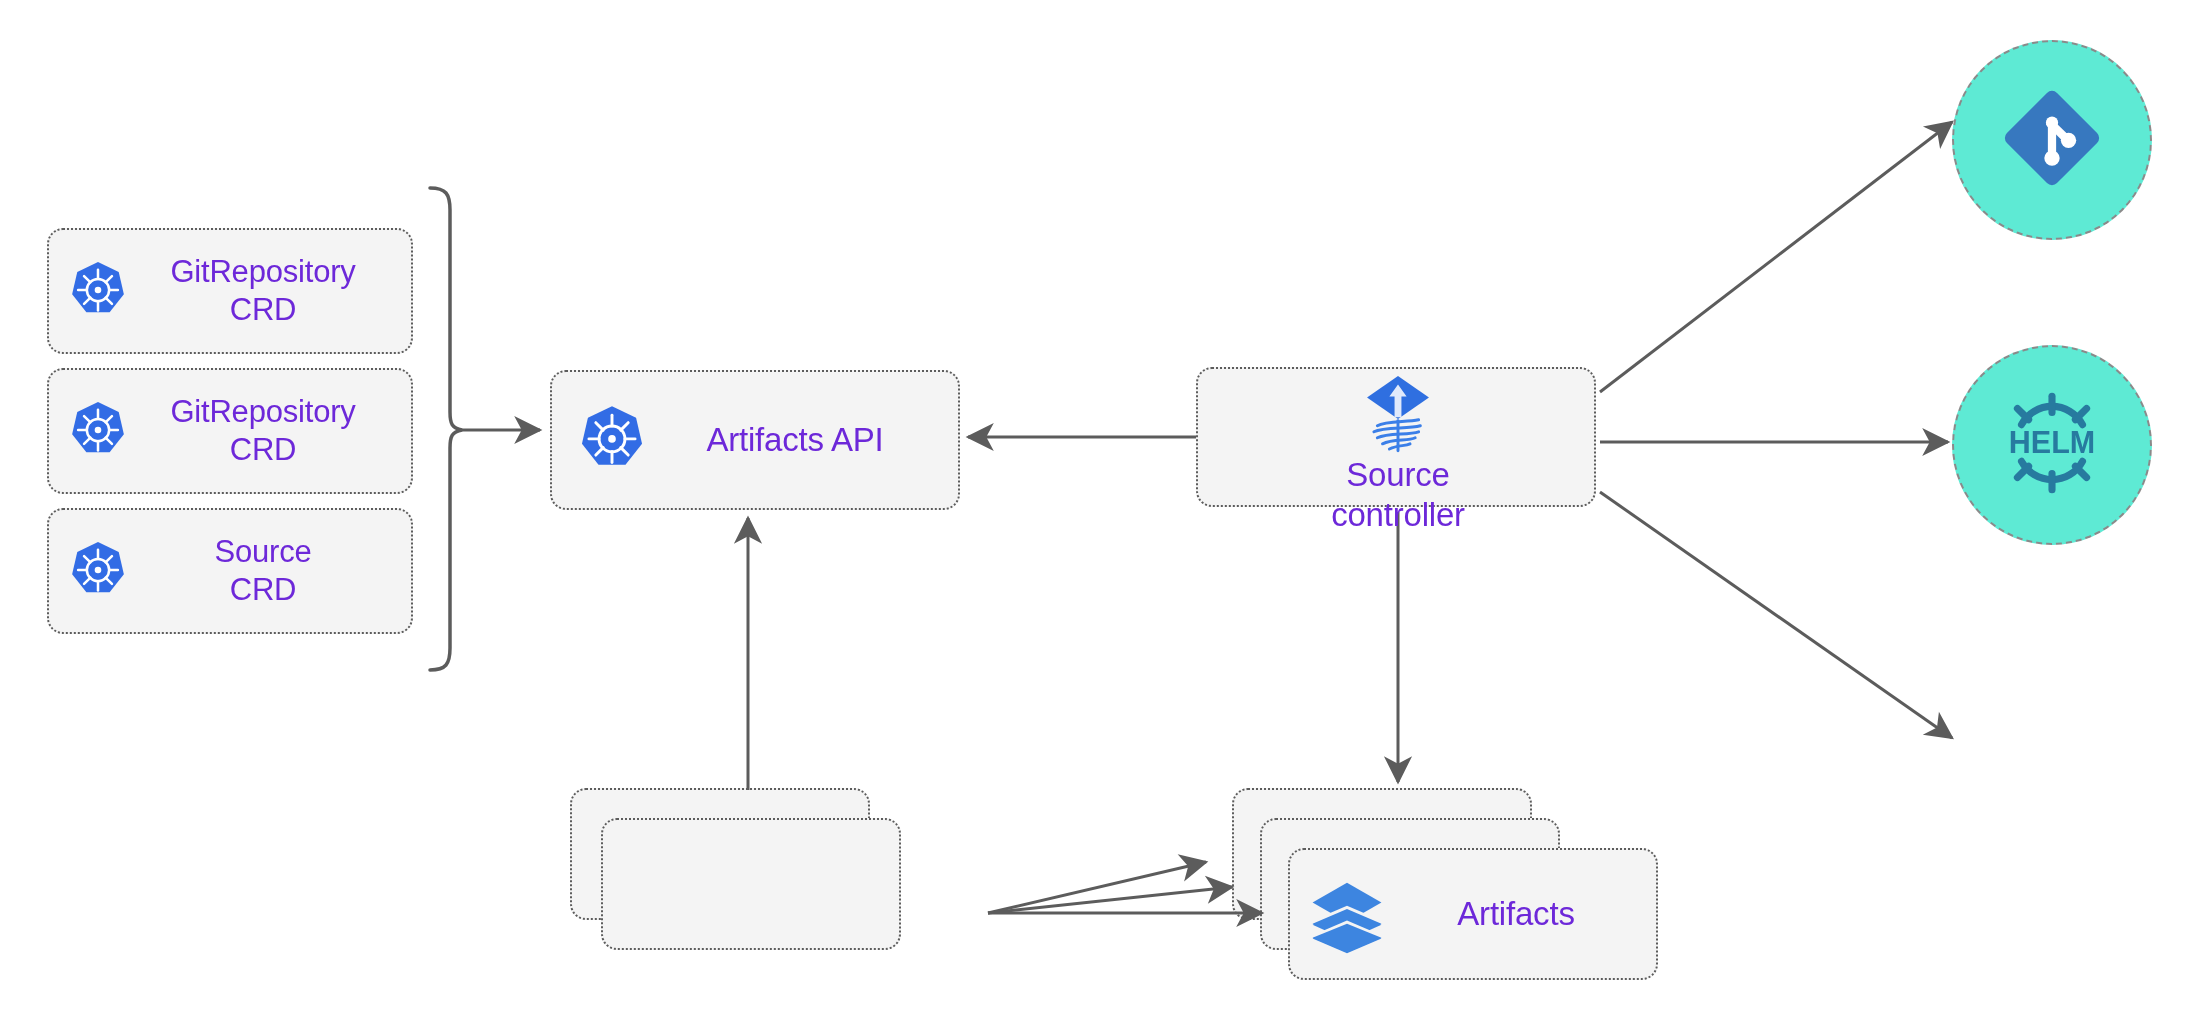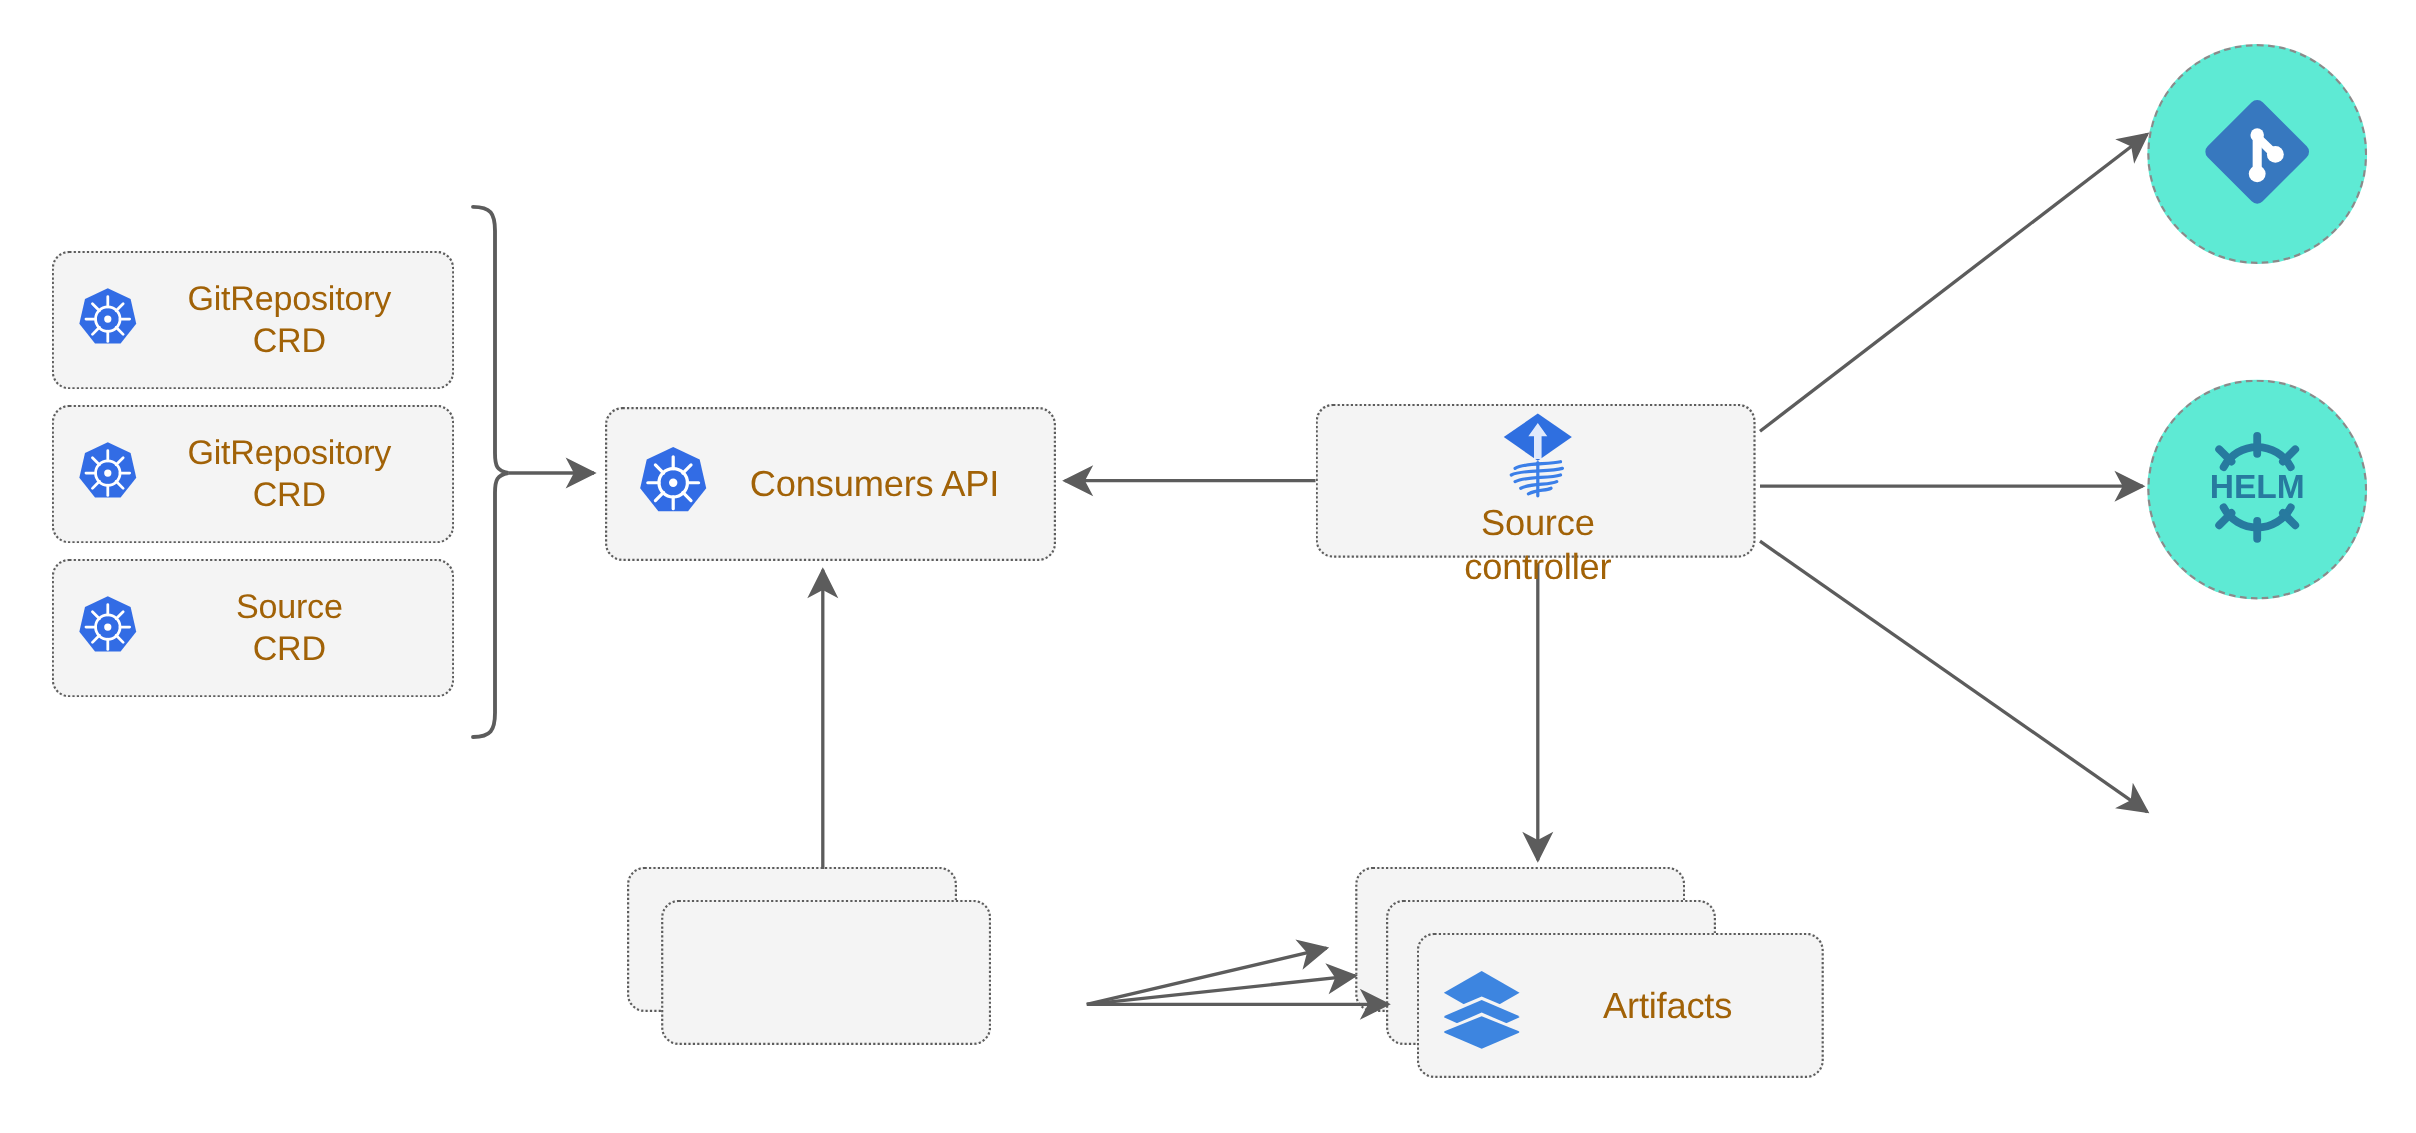--- a/index.html
+++ b/index.html
@@ -34,21 +34,21 @@
   }
   .node .icon {
     flex: 0 0 auto;
     display: flex;
     align-items: center;
     justify-content: center;
   }
   .node .label {
     flex: 1 1 auto;
     text-align: center;
-    color: #a16207;
+    color: #6d28d9;
     line-height: 1.22;
     white-space: pre-line;
     letter-spacing: -0.2px;
   }
   
   .crd-node {
     width: 366px;
     height: 126px;
     padding: 0 14px 0 18px;
   }
@@ -224,21 +224,21 @@
           <line x1="11.5" y1="31" x2="20.5" y2="31"></line>
             <line x1="43.5" y1="31" x2="52.5" y2="31"></line>
           <line x1="17.6" y1="16.6" x2="24.2" y2="23.2"></line>
             <line x1="39.8" y1="38.8" x2="46.4" y2="45.4"></line>
           <line x1="46.4" y1="16.6" x2="39.8" y2="23.2"></line>
             <line x1="24.2" y1="38.8" x2="17.6" y2="45.4"></line>
         </g>
         <circle cx="32" cy="31" r="3.4" fill="#ffffff"></circle>
       </svg>
     </span>
-    <span class="label">Consumers API</span>
+    <span class="label">Artifacts API</span>
   </div>
 
   <div class="node src-node" style="left:1196px; top:367px;">
     <span class="icon">
       <svg width="86" height="86" viewBox="0 0 100 100" aria-hidden="true">
         <polygon points="50,8 86,33 50,58 14,33" fill="#2f6fe0"></polygon>
         <path d="M50,18 L60,32 L54,32 L54,56 L46,56 L46,32 L40,32 Z" fill="#ffffff" opacity="0.85"></path>
         <g stroke="#3b7fe8" stroke-width="3.4" fill="none" stroke-linecap="round">
           <path d="M26,66 C36,60 60,62 74,59"></path>
           <path d="M22,73 C34,67 62,70 76,66"></path>

